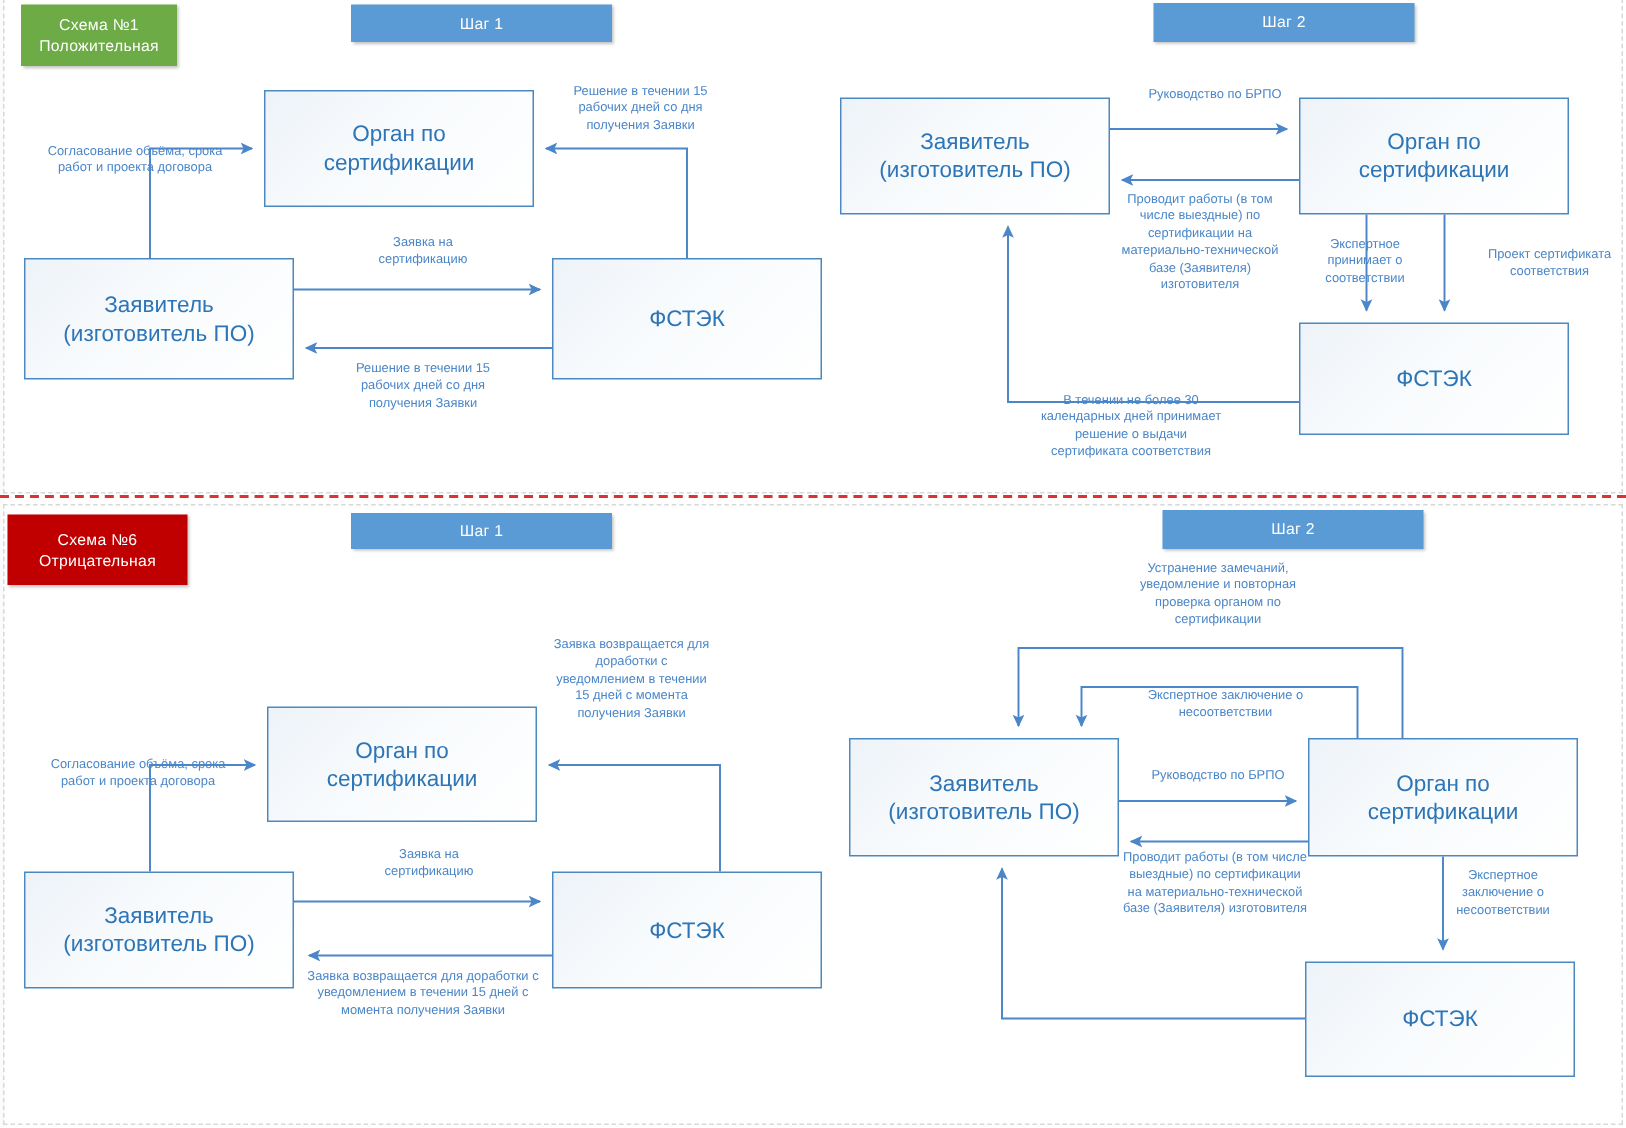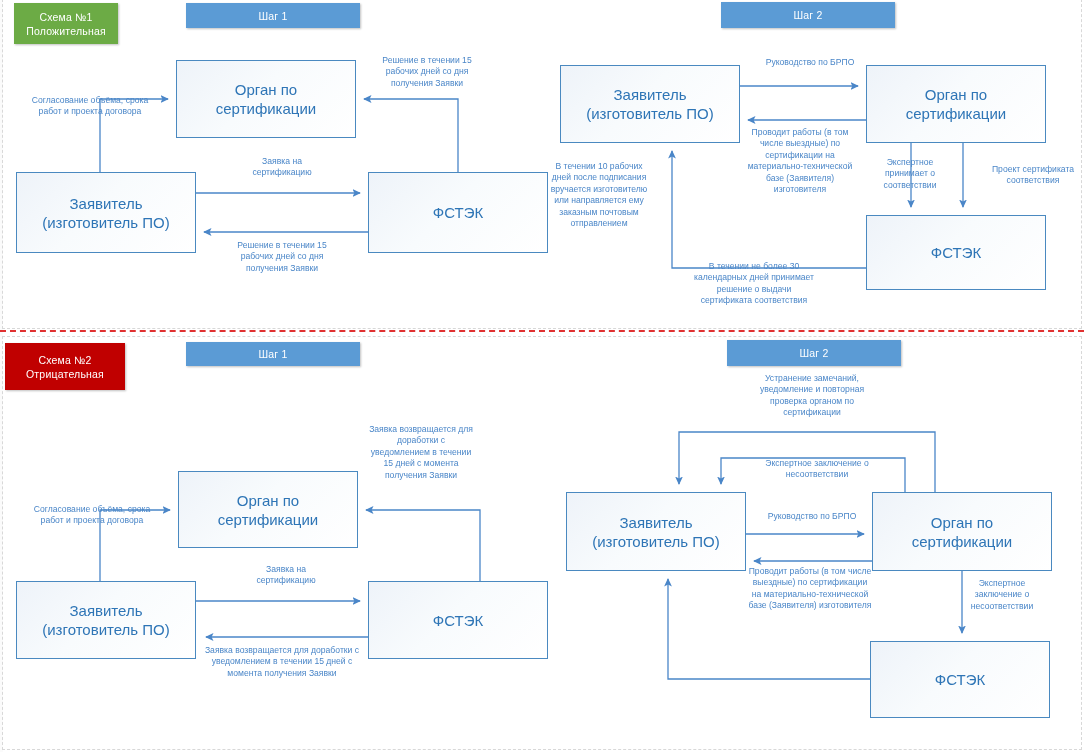--- a/index.html
+++ b/index.html
@@ -32,21 +32,21 @@
     text-align:center;
     color:#ffffff;
     font-size:10.5px;
     line-height:14px;
     letter-spacing:.2px;
     box-sizing:border-box;
     box-shadow:1px 1px 2px rgba(0,0,0,.25);
   }
   .badge-green{ background:#6cab45; }
   .badge-red{ background:#c00000; }
-  .badge-step{ background:#5b9bd5; font-size:10.5px; }
+  .badge-step{ background:#5b9bd5; font-size:10.5px;margin-left:48px; }
 
   
   .node{
     position:absolute;
     box-sizing:border-box;
     border:1px solid #4a89c0;
     background:linear-gradient(135deg,#eef3f9 0%,#f8fbfd 45%,#ffffff 100%);
     display:flex;
     align-items:center;
     justify-content:center;
@@ -162,24 +162,23 @@
 
   <div class="node" style="left:560px; top:65px; width:180px; height:78px;">Заявитель (изготовитель ПО)</div>
   <div class="node" style="left:866px; top:65px; width:180px; height:78px;">Орган по сертификации</div>
   <div class="node" style="left:866px; top:215px; width:180px; height:75px;">ФСТЭК</div>
 
   <div class="lbl" style="left:748px; top:57px; width:124px;">Руководство по БРПО</div>
   <div class="lbl" style="left:746px; top:127px; width:108px;">Проводит работы (в том числе выездные) по сертификации на материально-технической базе (Заявителя) изготовителя</div>
   <div class="lbl" style="left:870px; top:157px; width:80px;">Экспертное принимает о соответствии</div>
   <div class="lbl" style="left:982px; top:164px; width:102px;">Проект сертификата соответствия</div>
   <div class="lbl" style="left:690px; top:261px; width:128px;">В течении не более 30 календарных дней принимает решение о выдачи сертификата соответствия</div>
-  <div class="lbl" style="left:548px; top:161px; width:102px;">В течении 10 рабочих дней после подписания вручается изготовителю или направляется ему заказным почтовым отправлением</div>
 
   <div class="badge badge-red" style="left:5px; top:343px; width:120px; height:47px; flex-direction:column;">
-    <span>Схема №2</span>
+    <span>Схема №6</span>
     <span>Отрицательная</span>
   </div>
   <div class="badge badge-step" style="left:186px; top:342px; width:174px; height:24px;">Шаг 1</div>
   <div class="badge badge-step" style="left:727px; top:340px; width:174px; height:26px;">Шаг 2</div>
 
   <div class="node" style="left:178px; top:471px; width:180px; height:77px;">Орган по сертификации</div>
   <div class="node" style="left:16px; top:581px; width:180px; height:78px;">Заявитель (изготовитель ПО)</div>
   <div class="node" style="left:368px; top:581px; width:180px; height:78px;">ФСТЭК</div>
 
   <div class="lbl w1" style="left:32px; top:504px;">Согласование объёма, срока работ и проекта договора</div>

